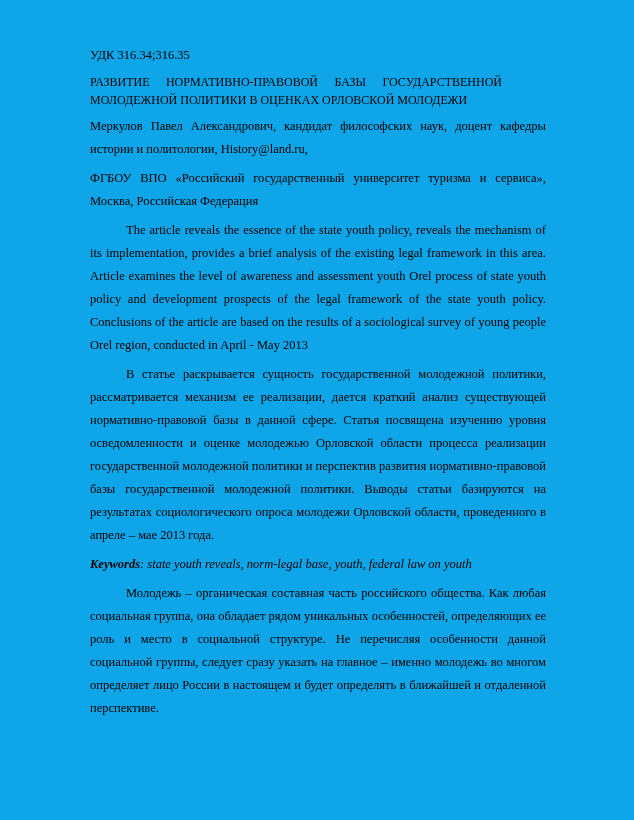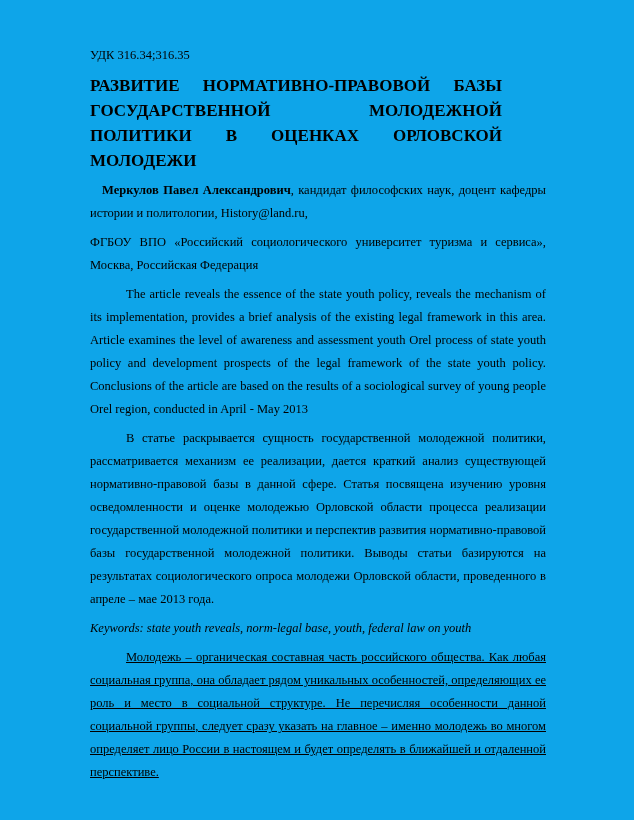--- a/index.html
+++ b/index.html
@@ -21,58 +21,56 @@
     overflow: hidden;
   }
   .page p {
     margin: 0 0 6px 0;
     text-align: justify;
   }
   .udc {
     text-align: left;
   }
   .title {
-    font-size: 17px;
-    font-weight: bold;
+    font-size: 12px;
+    font-weight: normal;
     text-align: center;
-    line-height: 25px;
+    line-height: 18px;
     max-width: 412px;
     margin: 2px auto 8px auto;
   }
   .author-line .author-name {
-    font-weight: bold;
-    margin-left: 12px;
+    font-weight: normal;
   }
   .abstract {
     text-indent: 36px;
   }
   .keywords {
     font-style: italic;
   }
   .keywords .kw-label {
-    font-weight: normal;
+    font-weight: bold;
   }
   .body-para {
     text-indent: 36px;
     margin-top: 26px;
-    text-decoration: underline;
   }
 </style>
 </head>
 <body>
 
 <div class="page">
 
   <p class="udc">УДК 316.34;316.35</p>
 
   <p class="title">РАЗВИТИЕ НОРМАТИВНО-ПРАВОВОЙ БАЗЫ ГОСУДАРСТВЕННОЙ МОЛОДЕЖНОЙ ПОЛИТИКИ В ОЦЕНКАХ ОРЛОВСКОЙ МОЛОДЕЖИ</p>
 
   <p class="author-line"><span class="author-name">Меркулов Павел Александрович</span><span>, кандидат философских наук, доцент кафедры истории и политологии, History@land.ru,</span></p>
 
-  <p class="affiliation">ФГБОУ ВПО «Российский социологического университет туризма и сервиса», Москва, Российская Федерация</p>
+  <p class="affiliation">ФГБОУ ВПО «Российский государственный университет туризма и сервиса», Москва, Российская Федерация</p>
 
   <p class="abstract">The article reveals the essence of the state youth policy, reveals the mechanism of its implementation, provides a brief analysis of the existing legal framework in this area. Article examines the level of awareness and assessment youth Orel process of state youth policy and development prospects of the legal framework of the state youth policy. Conclusions of the article are based on the results of a sociological survey of young people Orel region, conducted in April - May 2013</p>
 
   <p class="abstract">В статье раскрывается сущность государственной молодежной политики, рассматривается механизм ее реализации, дается краткий анализ существующей нормативно-правовой базы в данной сфере. Статья посвящена изучению уровня осведомленности и оценке молодежью Орловской области процесса реализации государственной молодежной политики и перспектив развития нормативно-правовой базы государственной молодежной политики. Выводы статьи базируются на результатах социологического опроса молодежи Орловской области, проведенного в апреле – мае 2013 года.</p>
 
   <p class="keywords"><span class="kw-label">Keywords</span><span>: state youth reveals, norm-legal base, youth, federal law on youth</span></p>
 
 
   <p class="body-para">Молодежь – органическая составная часть российского общества. Как любая социальная группа, она обладает рядом уникальных особенностей, определяющих ее роль и место в социальной структуре. Не перечисляя особенности данной социальной группы, следует сразу указать на главное – именно молодежь во многом определяет лицо России в настоящем и будет определять в ближайшей и отдаленной перспективе.</p>
 

